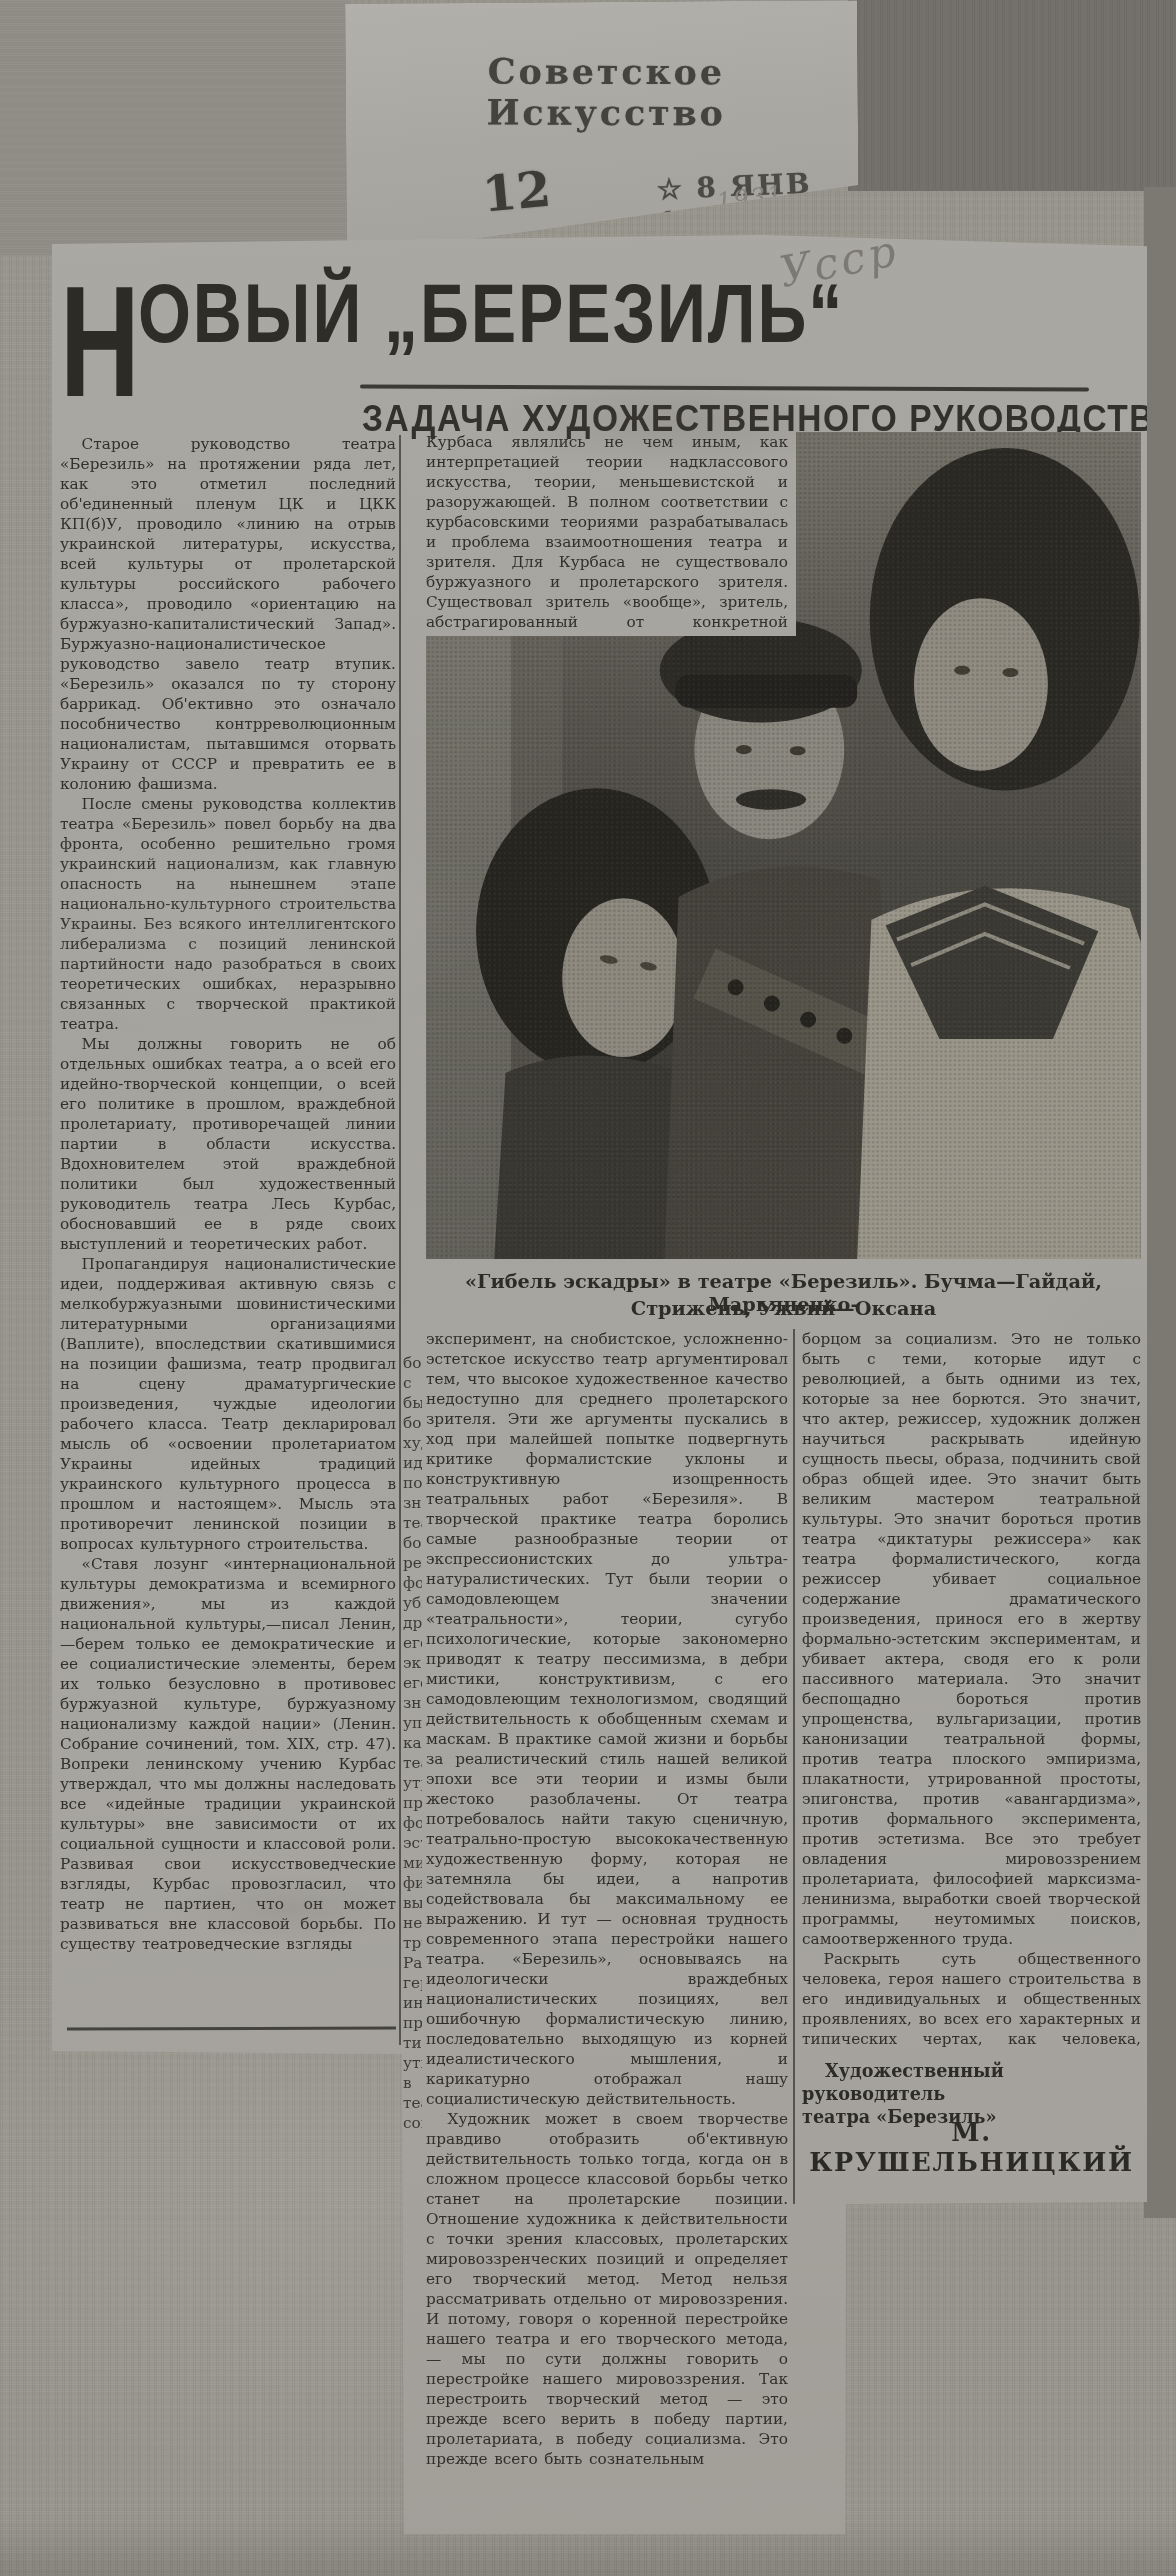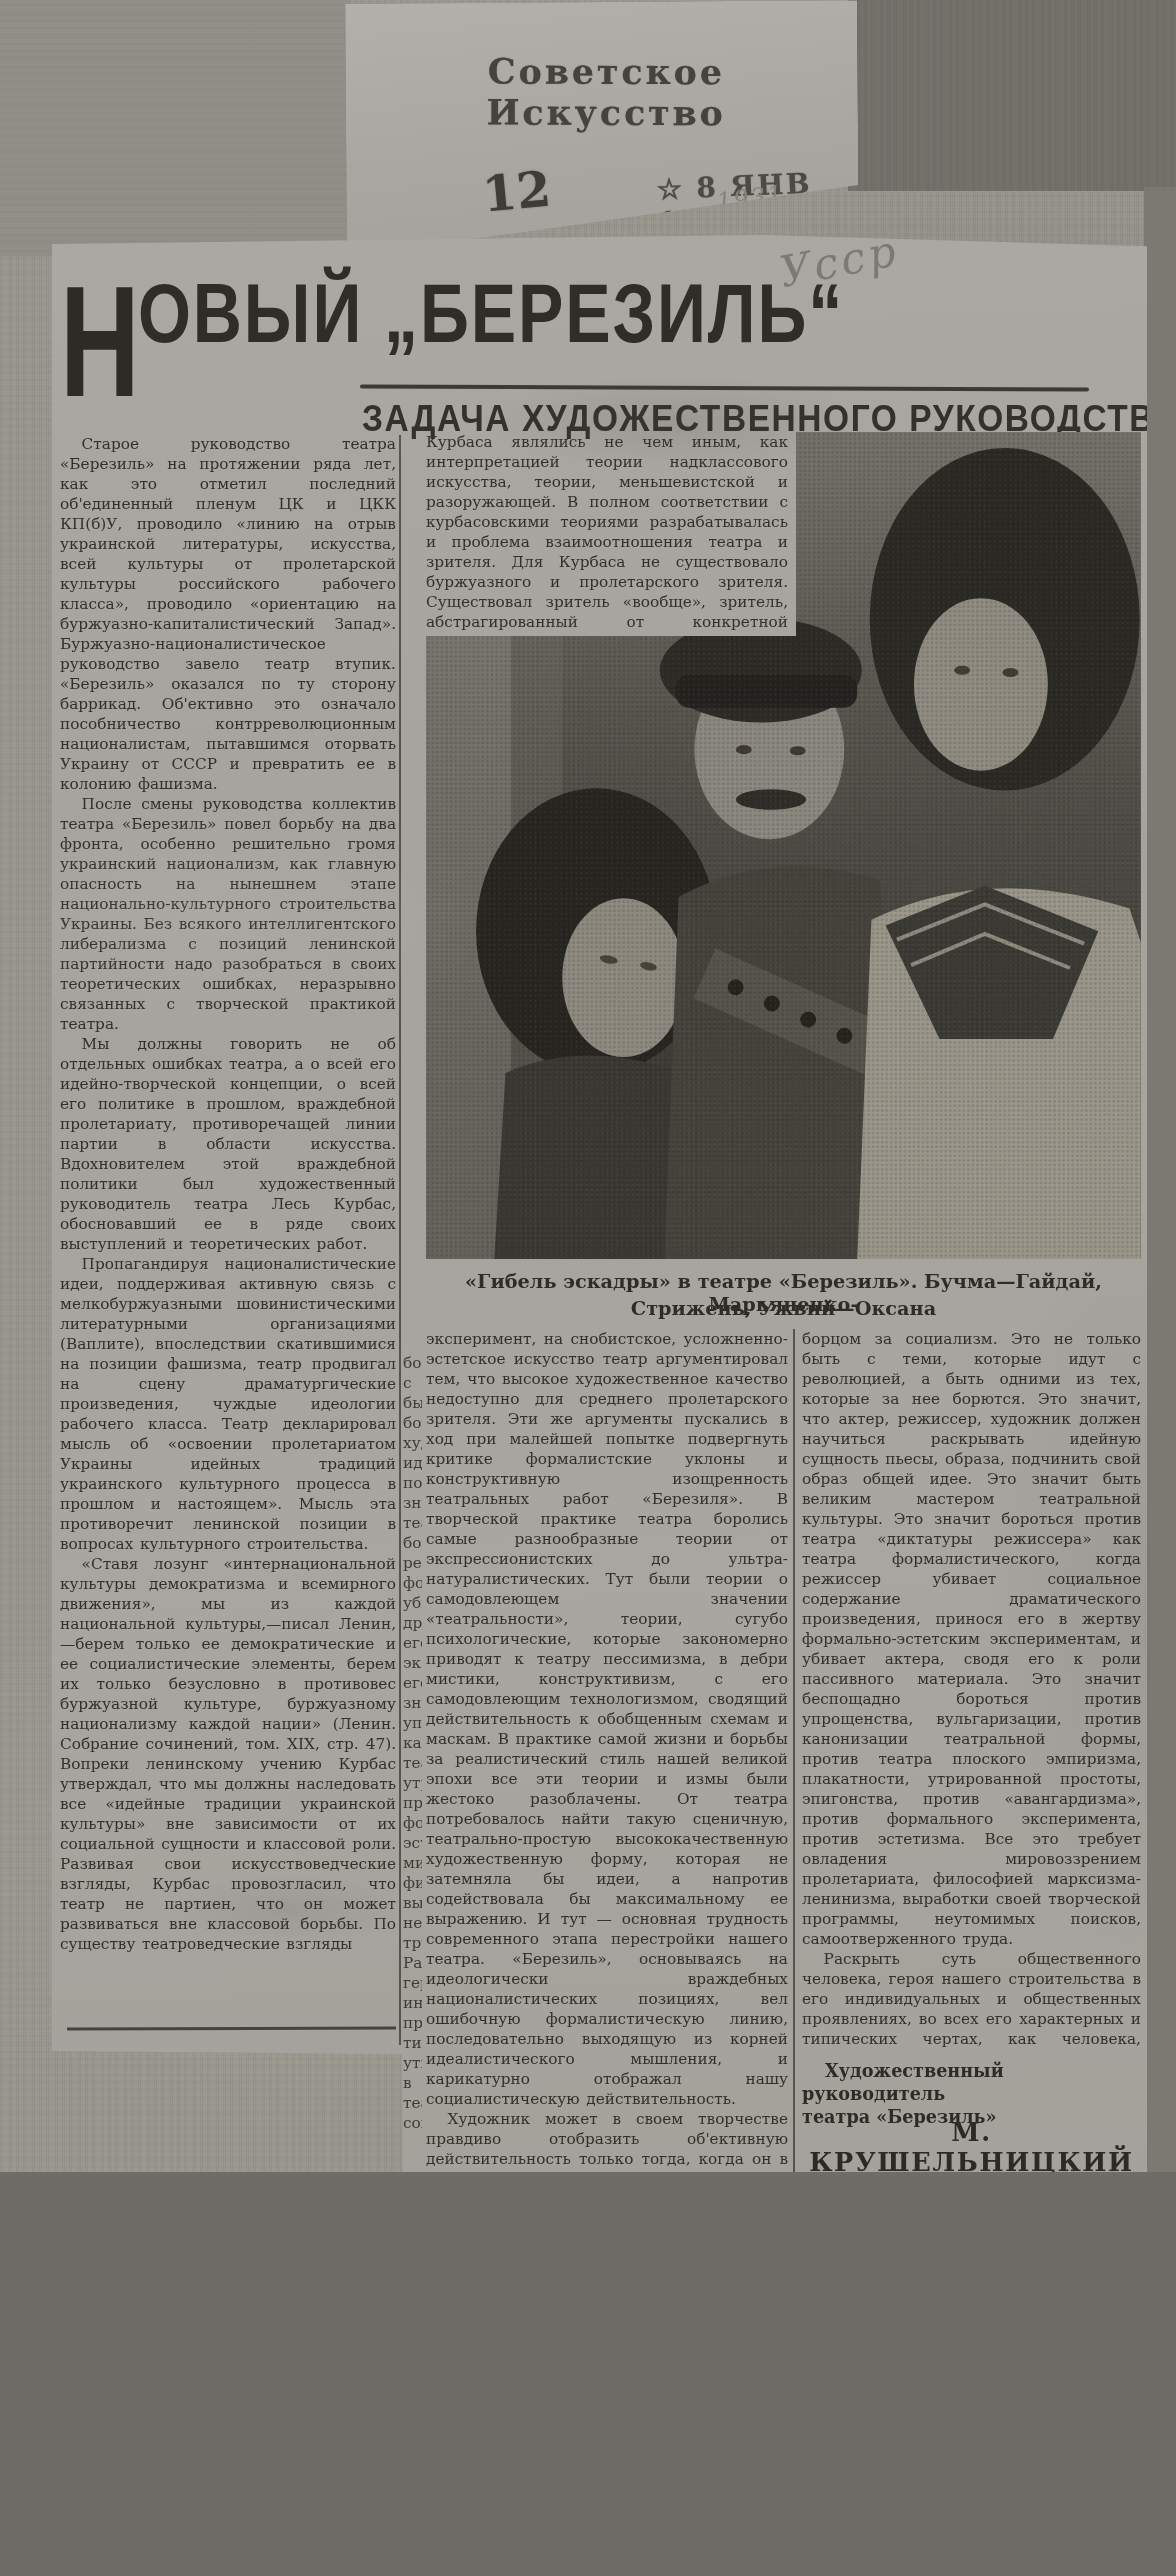--- a/index.html
+++ b/index.html
@@ -1,17 +1,17 @@
 <!DOCTYPE html>
 <html lang="ru" style="--backing: #98958d; --backing_dark: #74716b; --label_paper: #aeaca5; --newsprint: #a7a59e; --ink: #32302a; --photo_dark: #34332e; --pencil: #85827a;font-size:9px"><head>
 <meta charset="utf-8">
 <style>
   html,body{margin:0;padding:0;background:#6e6c66;}
   #scene{
-    position:relative;width:1176px;height:2172px;overflow:hidden;
+    position:relative;width:1176px;height:2576px;overflow:hidden;
     background-color:var(--backing,#98958d);
     background-image:
       radial-gradient(ellipse 794px 511px at 30% 85%, rgba(255,255,255,.07), transparent 60%),
       radial-gradient(ellipse 681px 454px at 85% 20%, rgba(0,0,0,.10), transparent 60%),
       repeating-linear-gradient(0deg, rgba(255,255,255,.045) 0 0.6px, transparent 0.6px 2.3px),
       repeating-linear-gradient(90deg, rgba(0,0,0,.05) 0 0.6px, transparent 0.6px 2.3px);
     font-family:"DejaVu Serif", serif;
   }
   .overlay{position:absolute;}
   #backing-top-left{left:0;top:0;width:351px;height:256px;background:#8f8c85;

